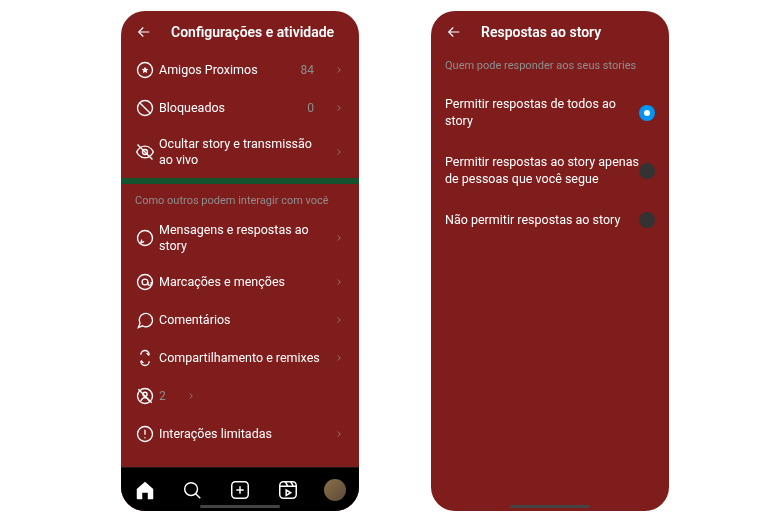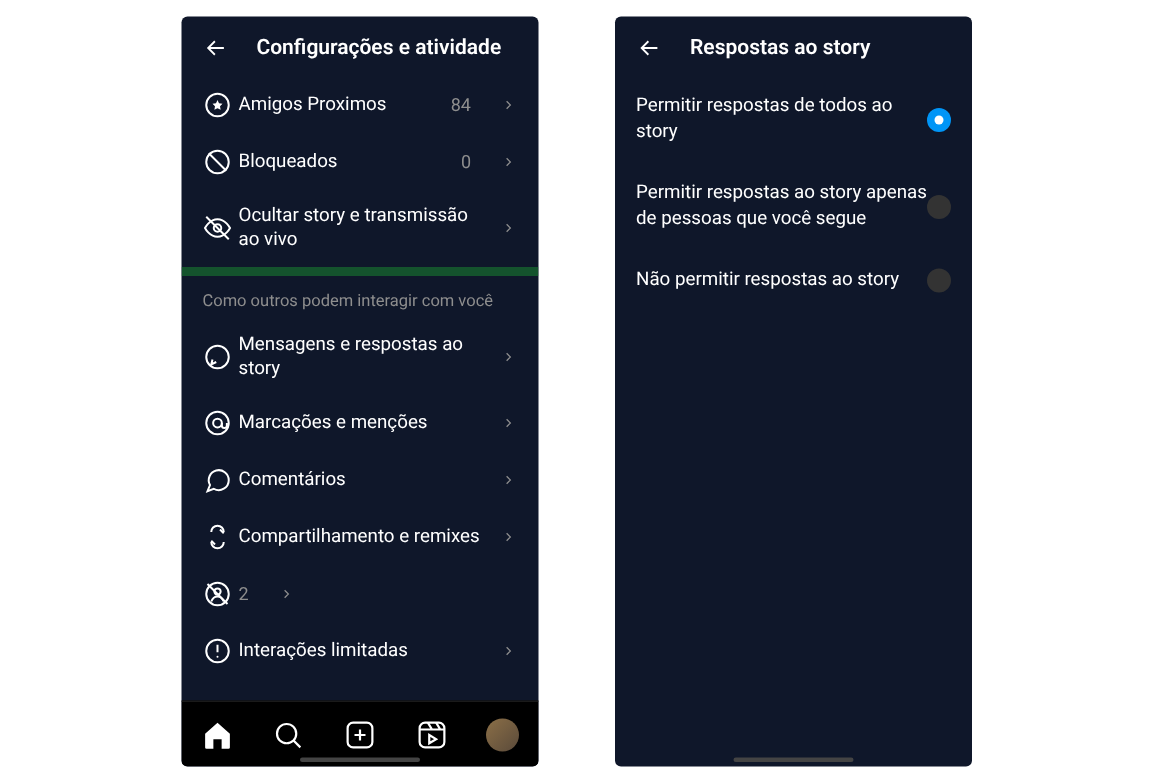--- a/index.html
+++ b/index.html
@@ -1,22 +1,22 @@
 <!DOCTYPE html>
 <html><head>
   <meta charset="utf-8">
   <style>
     * { margin:0; padding:0; box-sizing:border-box; font-family:-apple-system,BlinkMacSystemFont,"Segoe UI",Roboto,sans-serif; }
     body { background:#fff; width:774px; height:522px; position:relative; }
     .phone {
-      position:absolute; width:238px; height:500px; background:#0f172a; border-radius:4px;
+      position:absolute; width:238px; height:500px; background:#7f1d1d; border-radius:24px;
       top:11px; overflow:hidden; color:#fff; font-size:12.5px;
     }
     .phone.left { left:121px; }
-    .phone.right { left:410px; }
+    .phone.right { left:431px; }
     .header { display:flex; align-items:center; gap:18px; padding:12px 14px 10px; }
     .header .title { font-weight:600; font-size:14px; }
     .back { width:18px; height:18px; display:flex; align-items:center; justify-content:center; cursor:pointer;}
     .content { height:calc(100% - 46px - 44px); overflow:hidden; }
     .phone.right .content { height:calc(100% - 46px); }
     .section-title { color:#8e8e8e; font-size:11px; padding:10px 14px 6px; border-top:6px solid #14532d;}
     .subtitle { color:#8e8e8e; font-size:11px; padding:8px 14px 12px;}
     .row { display:flex; align-items:center; padding:9px 14px; gap:4px; cursor:pointer;}
     .row .icon { width:20px; height:20px; display:flex; align-items:center; justify-content:center; flex-shrink:0;}
     .row .label { flex:1; font-size:12.5px; line-height:1.3; color:#fff;}
@@ -217,20 +217,21 @@
 <div class="phone right">
   <div class="header">
     <div class="back">
       <svg width="18" height="18" viewBox="0 0 24 24">
           <path d="M19 12H5M11 18l-6-6 6-6"></path>
         </svg>
     </div>
     <div class="title">Respostas ao story</div>
   </div>
   <div class="content">
+    <div class="subtitle">Quem pode responder aos seus stories</div>
     <div id="right-options">
         <div class="radio-row">
           <div class="label">Permitir respostas de todos ao story</div>
           <div class="radio selected"></div>
         </div>
         <div class="radio-row">
           <div class="label">Permitir respostas ao story apenas de pessoas que você segue</div>
           <div class="radio"></div>
         </div>
         <div class="radio-row">

